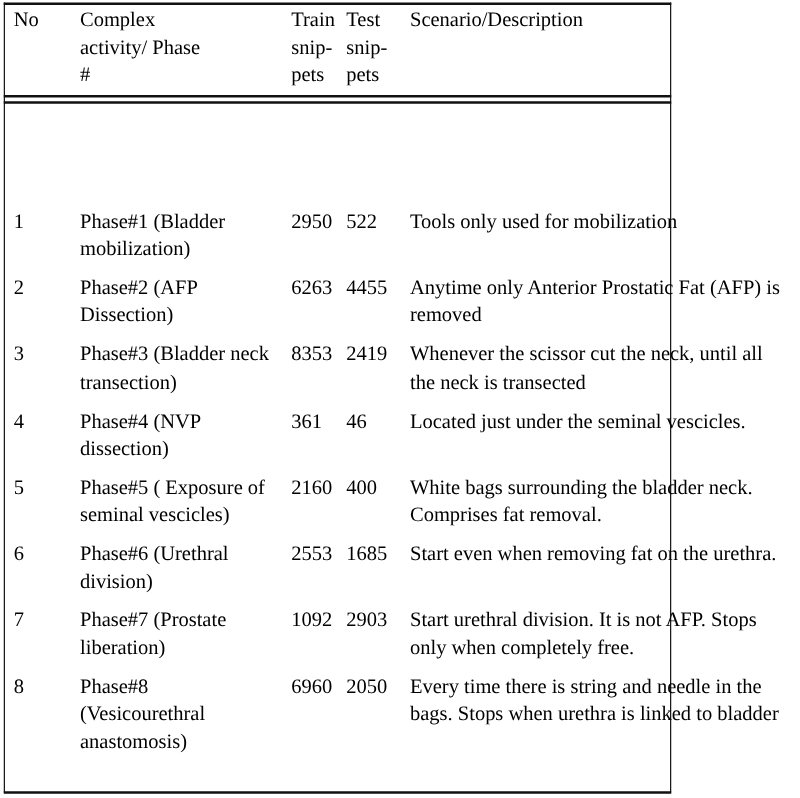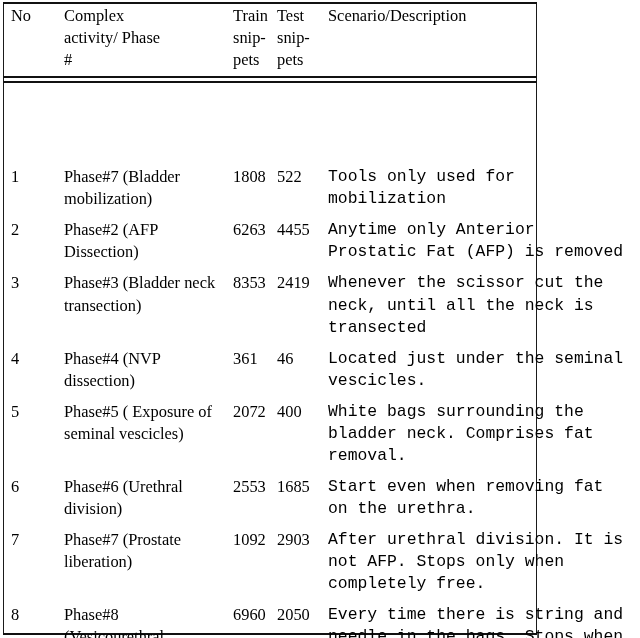--- a/index.html
+++ b/index.html
@@ -76,21 +76,20 @@
 
   
   tbody tr.data-row > td { padding-top: 9px !important; }
   tbody tr.data-row:first-child > td { padding-top: 12px !important; }
 
   .just {
     text-align: justify;
     text-align-last: left;
     -webkit-hyphens: none;
     hyphens: none;
-    font-family: Liberation Mono, monospace;
   }
   .just-act {
     text-align: justify;
     text-align-last: left;
   }
 
   .num { white-space: nowrap; }
 
   
   tr.spacer td { height: 83px; padding: 0 !important; }
@@ -135,22 +134,22 @@
       </tr>
       <tr class="spacer">
         <td colspan="5"></td>
       </tr>
     </thead>
 
     <tbody>
 
       <tr class="data-row">
         <td class="col-no">1</td>
-        <td class="col-act just-act">Phase#7 (Bladder mobilization)</td>
-        <td class="col-train num">1808</td>
+        <td class="col-act just-act">Phase#1 (Bladder mobilization)</td>
+        <td class="col-train num">2950</td>
         <td class="col-test num">522</td>
         <td class="col-desc just">Tools only used for mobilization</td>
       </tr>
 
       <tr class="data-row">
         <td class="col-no">2</td>
         <td class="col-act just-act">Phase#2 (AFP Dissection)</td>
         <td class="col-train num">6263</td>
         <td class="col-test num">4455</td>
         <td class="col-desc just">Anytime only Anterior Prostatic Fat (AFP) is removed</td>
@@ -168,39 +167,39 @@
         <td class="col-no">4</td>
         <td class="col-act just-act">Phase#4 (NVP dissection)</td>
         <td class="col-train num">361</td>
         <td class="col-test num">46</td>
         <td class="col-desc just">Located just under the seminal vescicles.</td>
       </tr>
 
       <tr class="data-row">
         <td class="col-no">5</td>
         <td class="col-act just-act">Phase#5 ( Exposure of seminal vescicles)</td>
-        <td class="col-train num">2072</td>
+        <td class="col-train num">2160</td>
         <td class="col-test num">400</td>
         <td class="col-desc just">White bags surrounding the bladder neck. Comprises fat removal.</td>
       </tr>
 
       <tr class="data-row">
         <td class="col-no">6</td>
         <td class="col-act just-act">Phase#6 (Urethral division)</td>
         <td class="col-train num">2553</td>
         <td class="col-test num">1685</td>
         <td class="col-desc just">Start even when removing fat on the urethra.</td>
       </tr>
 
       <tr class="data-row">
         <td class="col-no">7</td>
         <td class="col-act just-act">Phase#7 (Prostate liberation)</td>
         <td class="col-train num">1092</td>
         <td class="col-test num">2903</td>
-        <td class="col-desc just">After urethral division. It is not AFP. Stops only when completely free.</td>
+        <td class="col-desc just">Start urethral division. It is not AFP. Stops only when completely free.</td>
       </tr>
 
       <tr class="data-row">
         <td class="col-no">8</td>
         <td class="col-act just-act">Phase#8 (Vesicourethral anastomosis)</td>
         <td class="col-train num">6960</td>
         <td class="col-test num">2050</td>
         <td class="col-desc just">Every time there is string and needle in the bags. Stops when urethra is linked to bladder</td>
       </tr>
 

